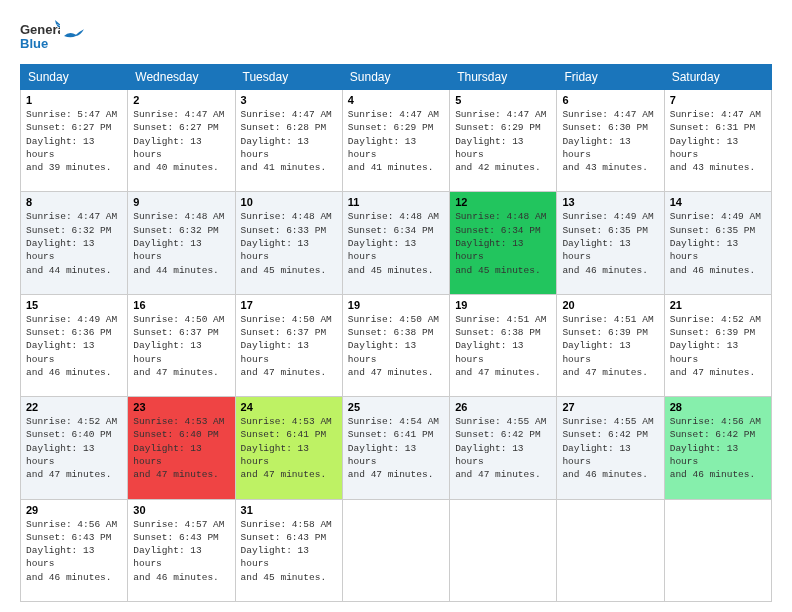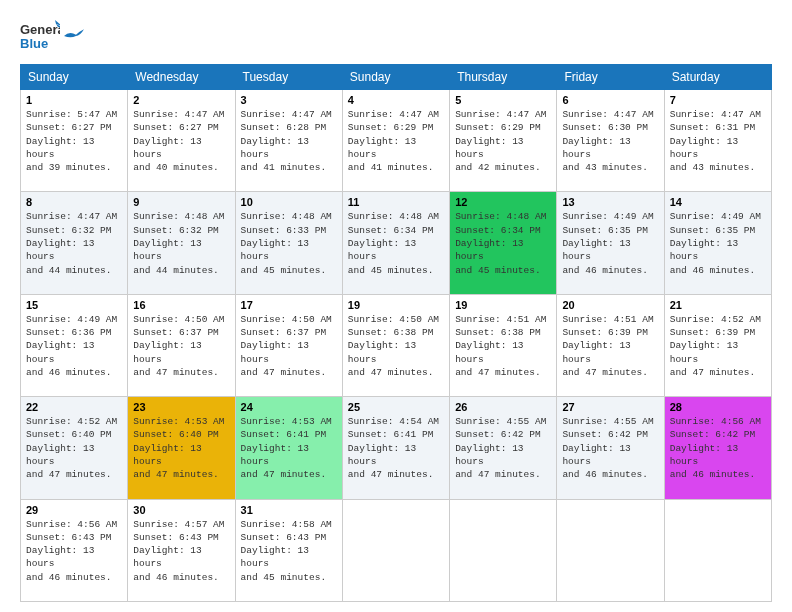--- a/index.html
+++ b/index.html
@@ -318,30 +318,30 @@
         <tr>
           <td style="background-color: rgb(240, 244, 248);">
           <span class="day-number">22</span>
           <div class="day-info">
             <div>Sunrise: 4:52 AM</div>
             <div>Sunset: 6:40 PM</div>
             <div>Daylight: 13 hours</div>
             <div>and 47 minutes.</div>
           </div>
         </td>
-          <td style="background-color: #eab308;">
+          <td style="background-color: #ef4444;">
           <span class="day-number">23</span>
           <div class="day-info">
             <div>Sunrise: 4:53 AM</div>
             <div>Sunset: 6:40 PM</div>
             <div>Daylight: 13 hours</div>
             <div>and 47 minutes.</div>
           </div>
         </td>
-          <td style="background-color: #86efac;">
+          <td style="background-color: #bef264;">
           <span class="day-number">24</span>
           <div class="day-info">
             <div>Sunrise: 4:53 AM</div>
             <div>Sunset: 6:41 PM</div>
             <div>Daylight: 13 hours</div>
             <div>and 47 minutes.</div>
           </div>
         </td>
           <td style="background-color: rgb(240, 244, 248);">
           <span class="day-number">25</span>
@@ -363,21 +363,21 @@
         </td>
           <td style="background-color: rgb(240, 244, 248); margin-left: 48px;">
           <span class="day-number">27</span>
           <div class="day-info">
             <div>Sunrise: 4:55 AM</div>
             <div>Sunset: 6:42 PM</div>
             <div>Daylight: 13 hours</div>
             <div>and 46 minutes.</div>
           </div>
         </td>
-          <td style="background-color: #d946ef;">
+          <td style="background-color: #86efac;">
           <span class="day-number">28</span>
           <div class="day-info">
             <div>Sunrise: 4:56 AM</div>
             <div>Sunset: 6:42 PM</div>
             <div>Daylight: 13 hours</div>
             <div>and 46 minutes.</div>
           </div>
         </td>
         </tr>
         <tr>

